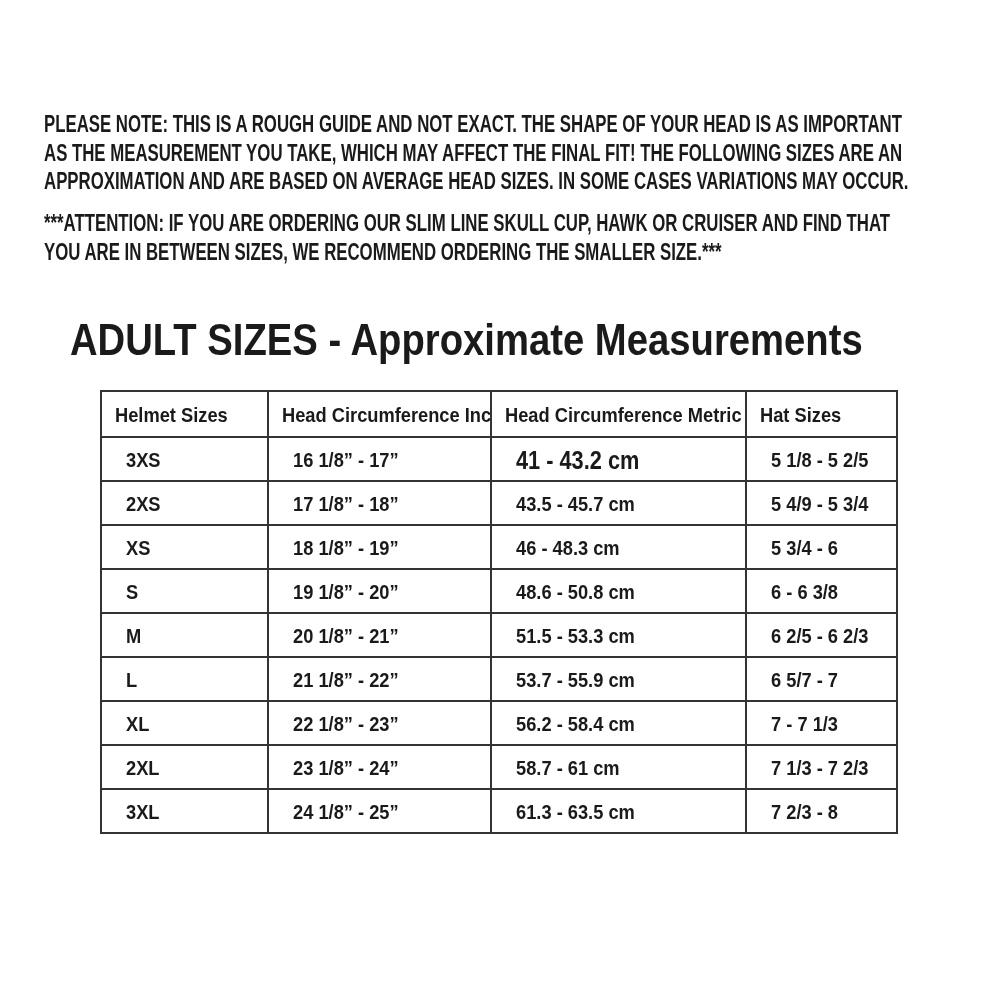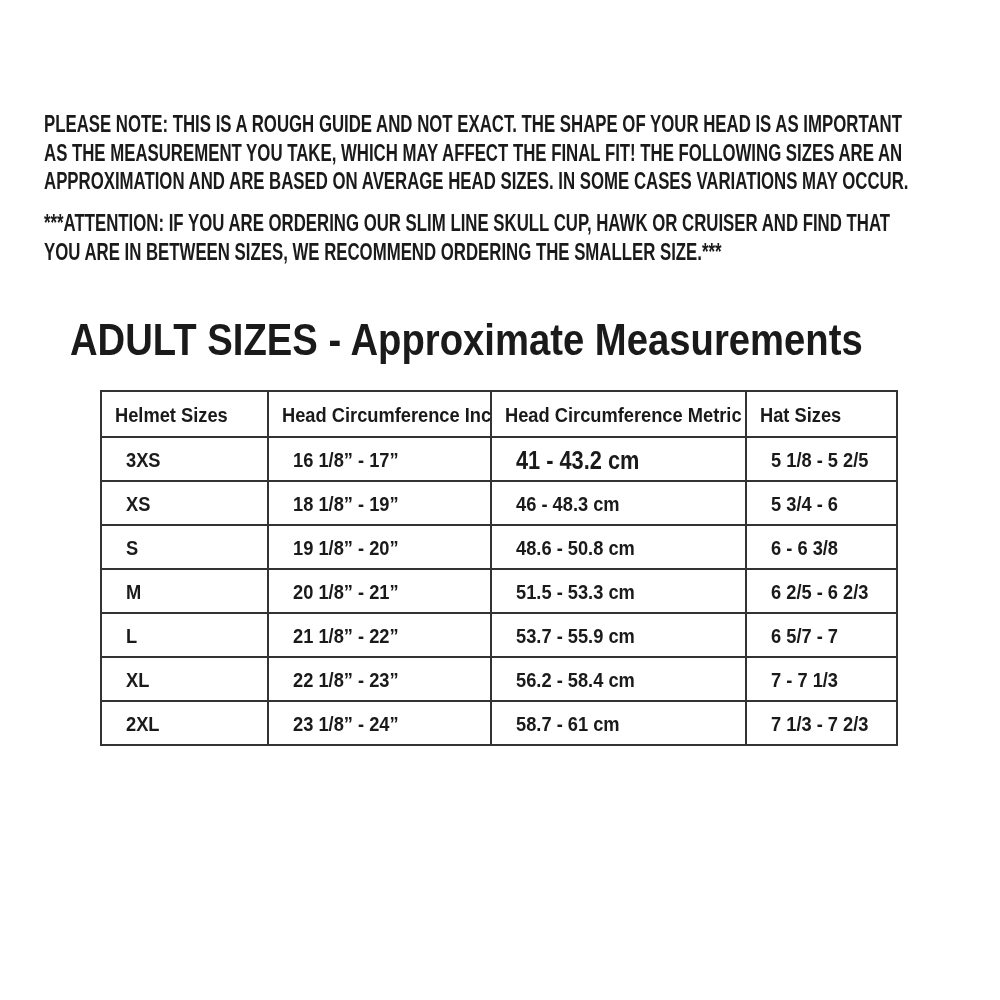--- a/index.html
+++ b/index.html
@@ -110,20 +110,26 @@
       </tr>
   </thead>
   <tbody>
       <tr>
         <td class="col0"><span class="cond">3XS</span></td>
         <td class="col1"><span class="cond">16 1/8” - 17”</span></td>
         <td class="col2"><span class="cond big">41 - 43.2 cm</span></td>
         <td class="col3"><span class="cond">5 1/8 - 5 2/5</span></td>
       </tr>
       <tr>
+        <td class="col0"><span class="cond">2XS</span></td>
+        <td class="col1"><span class="cond">17 1/8” - 18”</span></td>
+        <td class="col2"><span class="cond">43.5 - 45.7 cm</span></td>
+        <td class="col3"><span class="cond">5 4/9 - 5 3/4</span></td>
+      </tr>
+      <tr>
         <td class="col0"><span class="cond">XS</span></td>
         <td class="col1"><span class="cond">18 1/8” - 19”</span></td>
         <td class="col2"><span class="cond">46 - 48.3 cm</span></td>
         <td class="col3"><span class="cond">5 3/4 - 6</span></td>
       </tr>
       <tr>
         <td class="col0"><span class="cond">S</span></td>
         <td class="col1"><span class="cond">19 1/8” - 20”</span></td>
         <td class="col2"><span class="cond">48.6 - 50.8 cm</span></td>
         <td class="col3"><span class="cond">6 - 6 3/8</span></td>
@@ -145,14 +151,20 @@
         <td class="col1"><span class="cond">22 1/8” - 23”</span></td>
         <td class="col2"><span class="cond">56.2 - 58.4 cm</span></td>
         <td class="col3"><span class="cond">7 - 7 1/3</span></td>
       </tr>
       <tr>
         <td class="col0"><span class="cond">2XL</span></td>
         <td class="col1"><span class="cond">23 1/8” - 24”</span></td>
         <td class="col2"><span class="cond">58.7 - 61 cm</span></td>
         <td class="col3"><span class="cond">7 1/3 - 7 2/3</span></td>
       </tr>
+      <tr>
+        <td class="col0"><span class="cond">3XL</span></td>
+        <td class="col1"><span class="cond">24 1/8” - 25”</span></td>
+        <td class="col2"><span class="cond">61.3 - 63.5 cm</span></td>
+        <td class="col3"><span class="cond">7 2/3 - 8</span></td>
+      </tr>
     </tbody>
 </table>
 
 </body></html>

